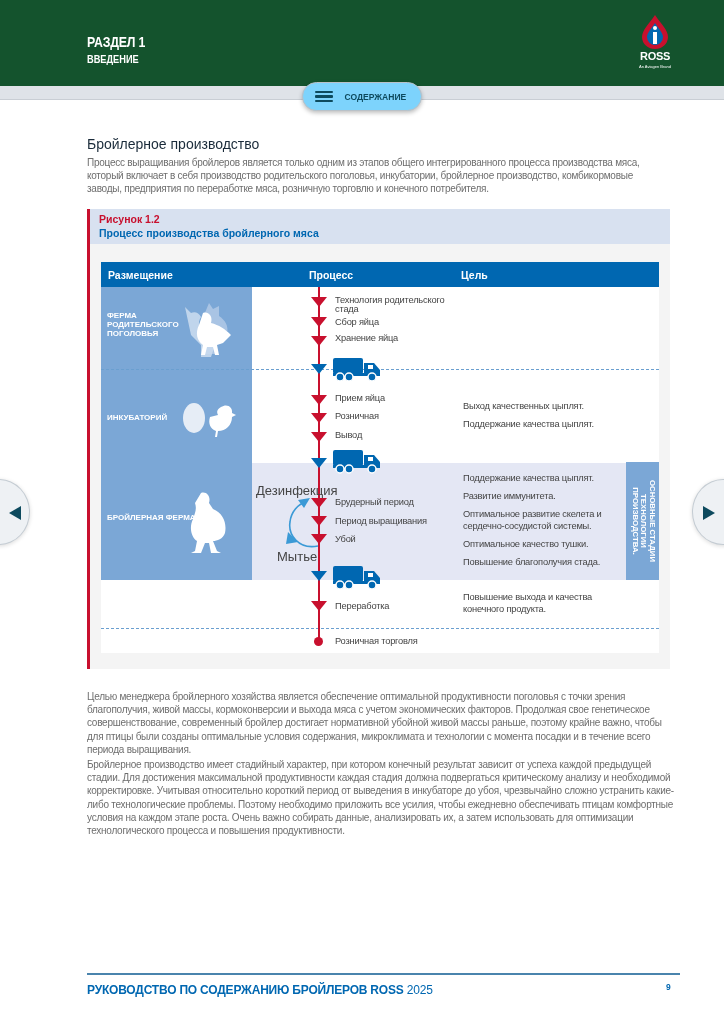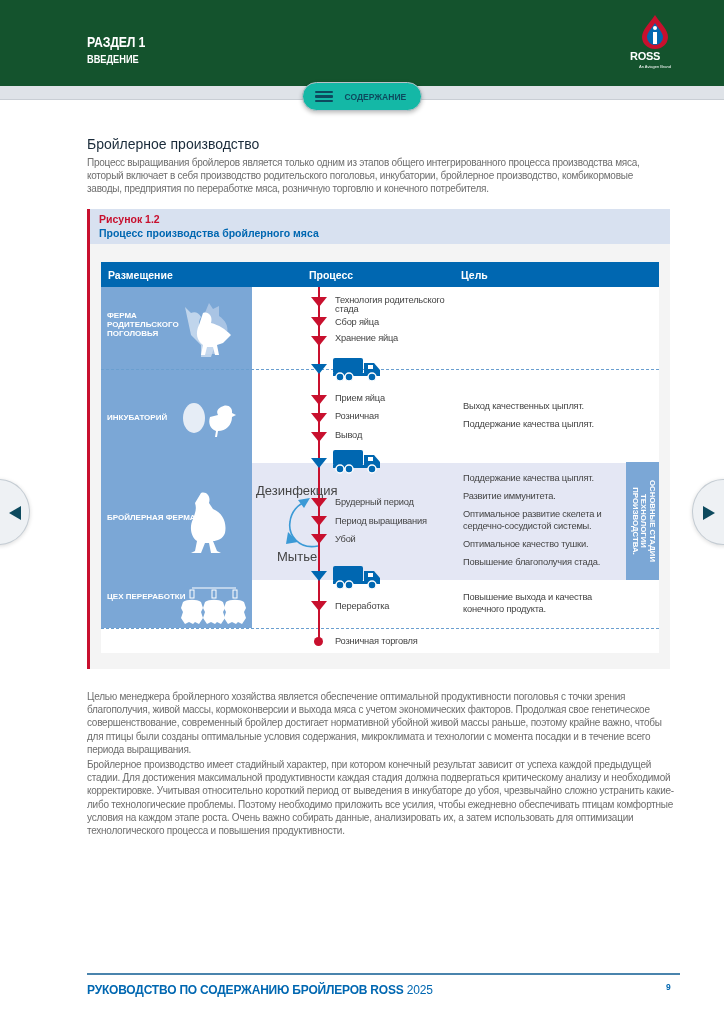--- a/index.html
+++ b/index.html
@@ -2,24 +2,24 @@
 <html><head>
 <meta charset="utf-8">
 <style>
 *{box-sizing:border-box;margin:0;padding:0}
 html,body{width:724px;height:1024px;background:#ffffff;overflow:hidden}
 body{position:relative;font-family:"Liberation Sans",sans-serif;color:#555}
 .header{position:absolute;left:0;top:0;width:724px;height:86px;background:#14532d}
 .sec-title{position:absolute;left:87px;top:34px;color:#fff;font-weight:bold;font-size:14px;letter-spacing:-0.2px;transform:scaleX(0.88);transform-origin:left}
 .sec-sub{position:absolute;left:87px;top:53px;color:#fff;font-weight:bold;font-size:10.5px;transform:scaleX(0.88);transform-origin:left}
 .logo{position:absolute;left:630px;top:14px;width:50px;height:62px}
-.logo-text{position:absolute;left:0;top:36px;width:50px;text-align:left;color:#fff;font-weight:bold;font-size:11px;letter-spacing:-0.3px}
+.logo-text{position:absolute;left:0;top:36px;width:50px;text-align:center;color:#fff;font-weight:bold;font-size:11px;letter-spacing:-0.3px}
 .logo-sub{position:absolute;left:0;top:50px;width:50px;text-align:center;color:#fff;font-size:4px}
 .toolbar{position:absolute;left:0;top:86px;width:724px;height:14px;background:#dfe3e8;border-bottom:1px solid #c9ced4}
-.toc-btn{position:absolute;left:302px;top:82px;width:120px;height:29px;background:#14b8a6;border:1px solid #b9c1c8;border-radius:15px;box-shadow:0 2px 4px rgba(0,0,0,0.25);display:flex;align-items:center;justify-content:center;gap:8px;cursor:pointer}
+.toc-btn{position:absolute;left:302px;top:82px;width:120px;height:29px;background:#7dd3fc;border:1px solid #b9c1c8;border-radius:15px;box-shadow:0 2px 4px rgba(0,0,0,0.25);display:flex;align-items:center;justify-content:center;gap:8px;cursor:pointer}
 .toc-icon{width:18px;height:12px;display:flex;flex-direction:column;justify-content:space-between}
 .toc-icon span{display:block;height:2.4px;background:#0d4a5e;border-radius:1px}
 .toc-label{font-size:9.5px;font-weight:bold;color:#0d4a5e;transform:scaleX(0.9)}
 .h1{position:absolute;left:87px;top:136px;font-size:14px;font-weight:normal;color:#1a2b3a}
 .p{position:absolute;left:87px;font-size:10px;line-height:13.2px;color:#6e6e6e;letter-spacing:-0.25px}
 .fig{position:absolute;left:87px;top:209px;width:583px;height:460px;background:#f4f4f4;border-left:3px solid #c8102e}
 .fig-head{position:absolute;left:0;top:0;width:580px;height:35px;background:#d8e1f0}
 .fig-num{position:absolute;left:9px;top:4px;font-size:10.5px;font-weight:bold;color:#c8102e}
 .fig-title{position:absolute;left:9px;top:18px;font-size:10.5px;font-weight:bold;color:#0067b1}
 .diag{position:absolute;left:101px;top:262px;width:558px;height:391px;background:#fff}
@@ -115,36 +115,20 @@
       <ellipse cx="13" cy="21" rx="11" ry="15" fill="#e6edf6"></ellipse>
       <path d="M40 10 c6 -4 12 0 11 6 l4 2 l-4 2 c0 8 -6 14 -14 14 l-1 6 l-2 0 l1 -6 c-6 -2 -8 -8 -6 -14 l8 -2 c-2 -4 0 -6 3 -8 z" fill="#fff"></path>
     </svg>
   </div>
   <div class="loc" style="top:201px;height:117px">
     <div class="loc-label" style="top:50px">БРОЙЛЕРНАЯ ФЕРМА</div>
     <svg style="position:absolute;left:82px;top:28px" width="50" height="64" viewBox="0 0 50 64">
       <path d="M18 2 c6 -2 10 4 8 10 l4 6 c10 4 14 14 12 24 c-2 6 -8 8 -12 8 l4 10 l4 2 l-10 0 l-2 -10 l-4 0 l-4 10 l-10 0 l4 -2 l2 -10 c-6 -4 -8 -14 -4 -22 c2 -6 4 -10 2 -16 z" fill="#fff"></path>
     </svg>
   </div>
-  <div class="loc" style="top:318px;height:48px">
-    <div class="loc-label" style="top:12px">ЦЕХ ПЕРЕРАБОТКИ</div>
-    <svg style="position:absolute;left:79px;top:6px" width="66" height="40" viewBox="0 0 66 40">
-      <line x1="12" y1="2" x2="56" y2="2" stroke="#fff" stroke-width="1.2"></line>
-      <g fill="none" stroke="#fff" stroke-width="1">
-          <rect x="10" y="4" width="4" height="8"></rect>
-          <rect x="32" y="4" width="4" height="8"></rect>
-          <rect x="53" y="4" width="4" height="8"></rect>
-        </g>
-      <g fill="#fff">
-        <path d="M3 16 c4 -3 14 -3 18 0 l2 6 l-2 4 l2 6 l-4 6 l-4 -2 l-2 2 l-4 -2 l-4 2 l-4 -6 l2 -6 l-2 -4 z"></path>
-        <path d="M25 16 c4 -3 14 -3 18 0 l2 6 l-2 4 l2 6 l-4 6 l-4 -2 l-2 2 l-4 -2 l-4 2 l-4 -6 l2 -6 l-2 -4 z"></path>
-        <path d="M46 16 c4 -3 14 -3 18 0 l2 6 l-2 4 l2 6 l-4 6 l-4 -2 l-2 2 l-4 -2 l-4 2 l-4 -6 l2 -6 l-2 -4 z"></path>
-      </g>
-    </svg>
-  </div>
 
   <div class="band" style="top:201px;height:117px"></div>
   <div class="side-tag">
       <span>ОСНОВНЫЕ СТАДИИ ТЕХНОЛОГИИ ПРОИЗВОДСТВА.</span>
     </div>
 
   <div class="dash" style="top:107px"></div>
   <div class="dash" style="top:366px"></div>
 
   <div class="vline" style="top:25px;height:356px"></div>

